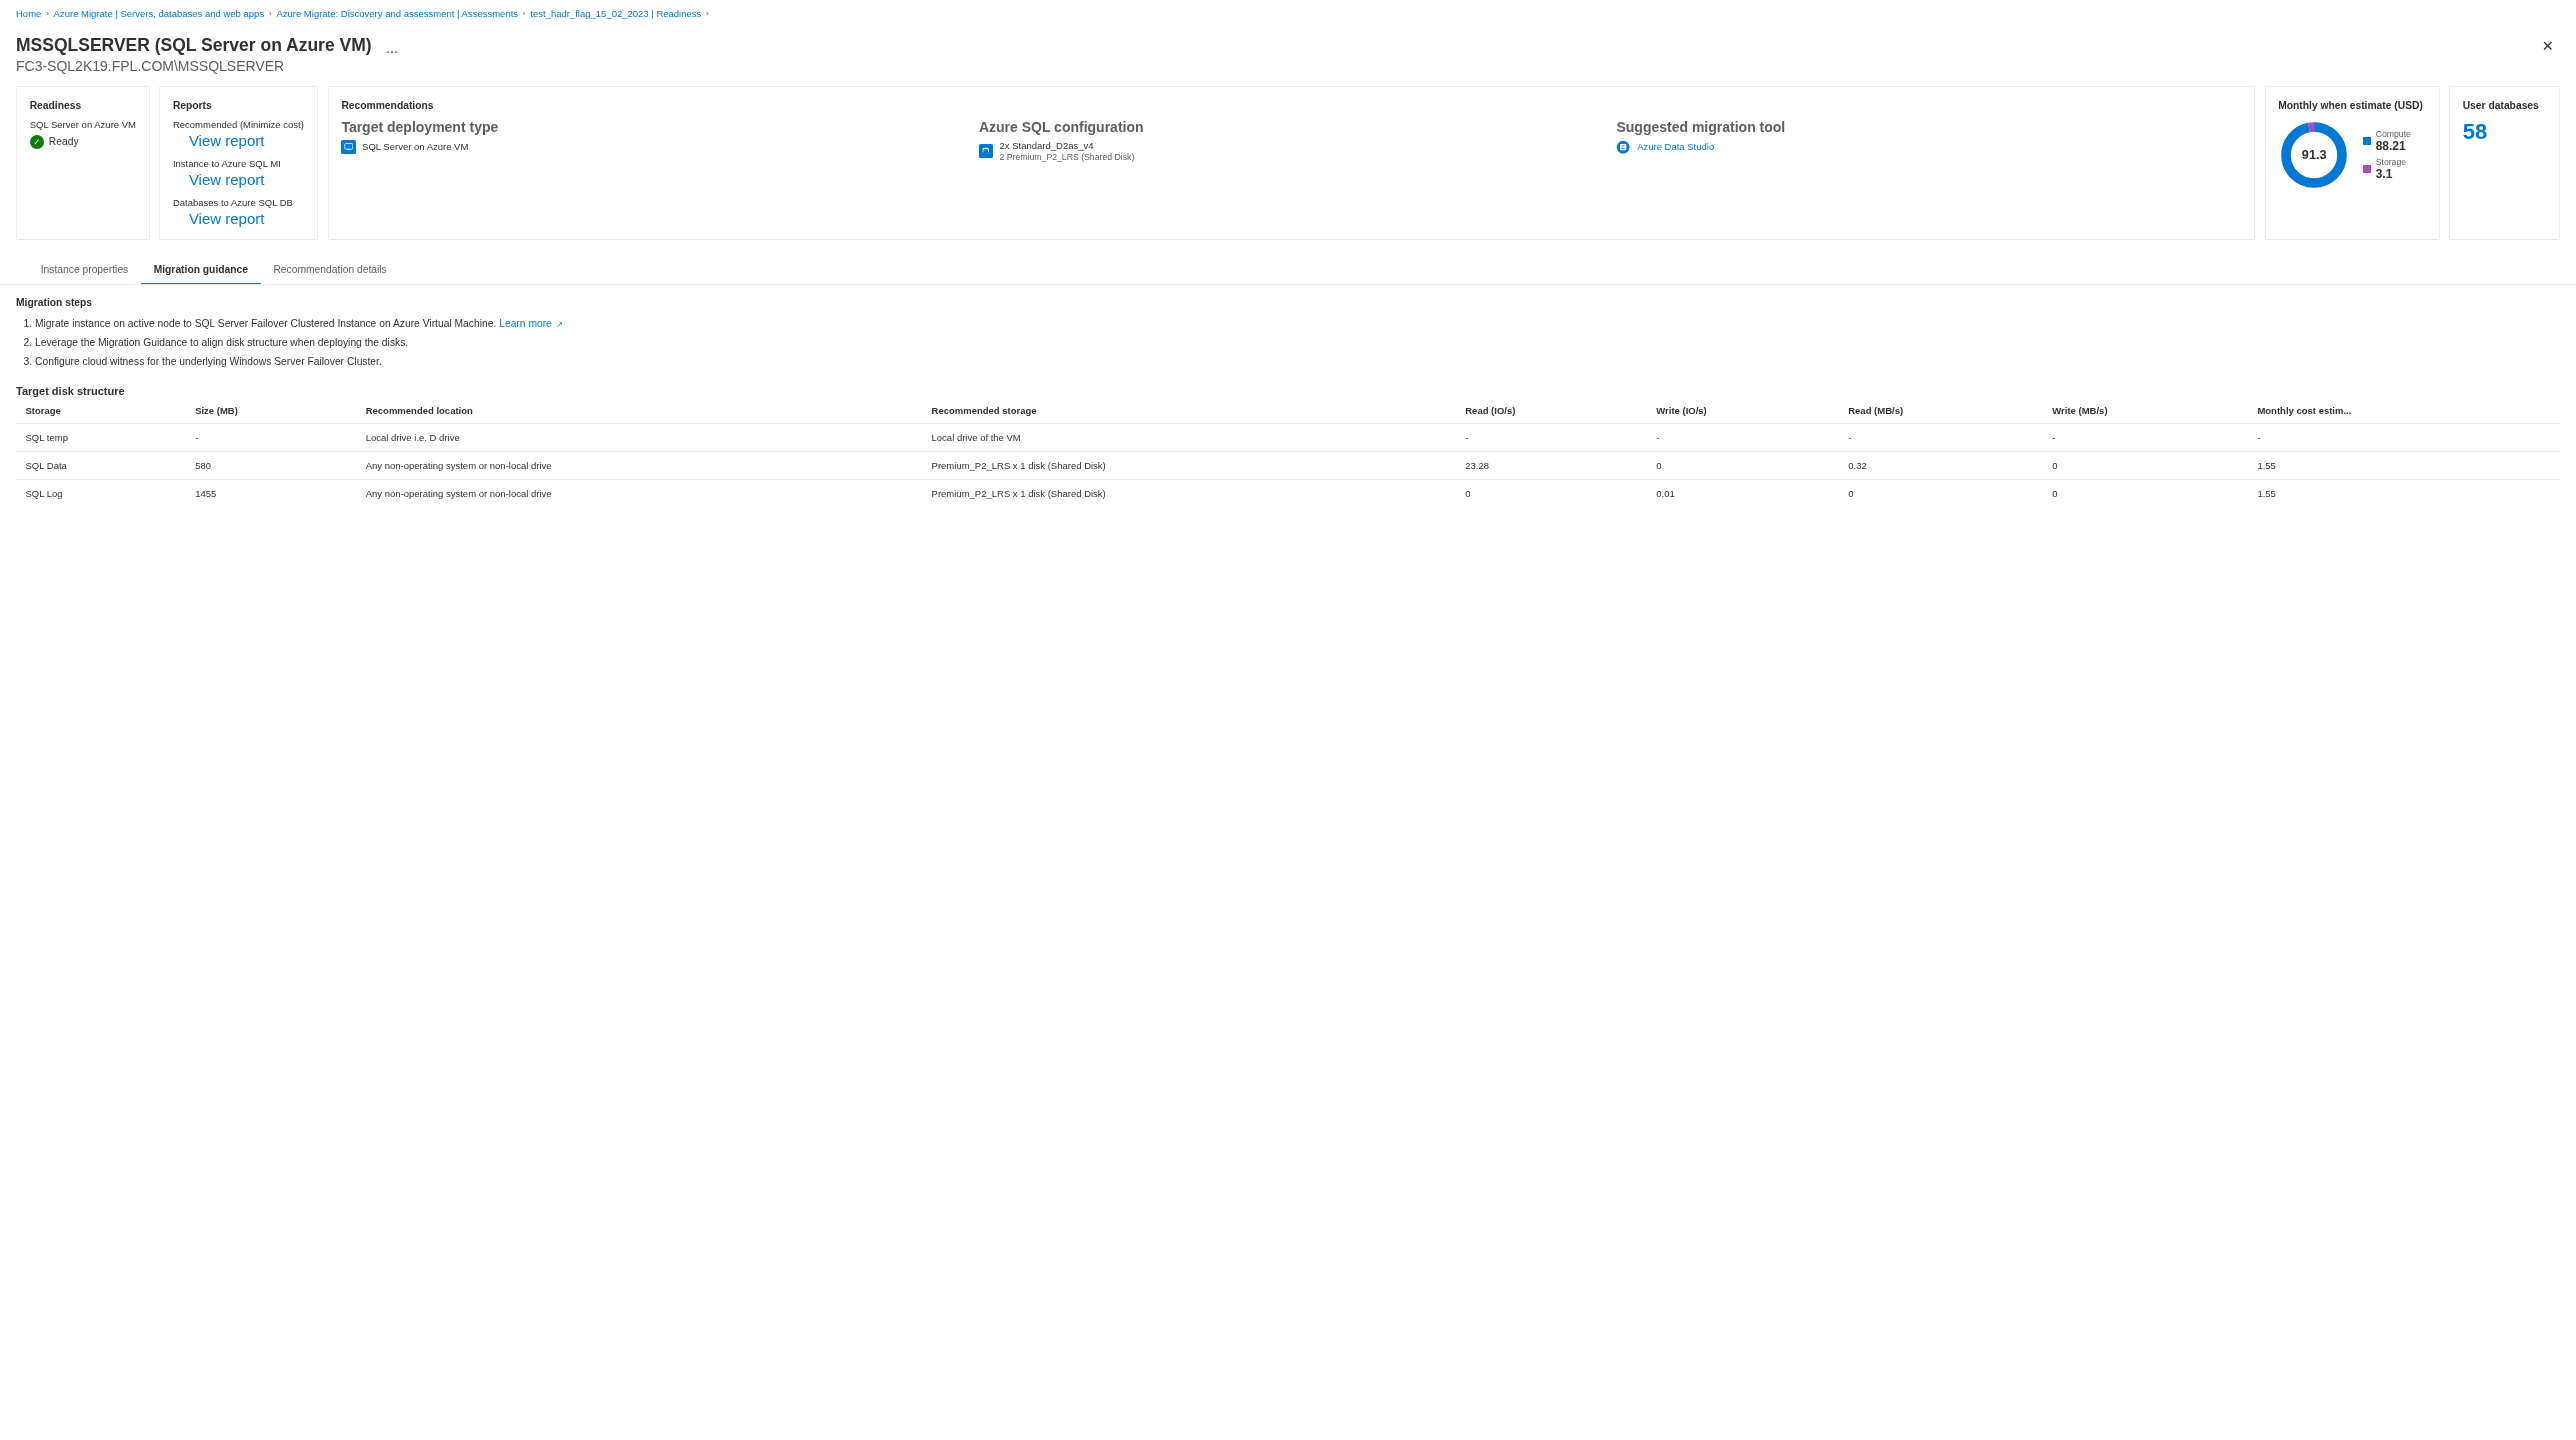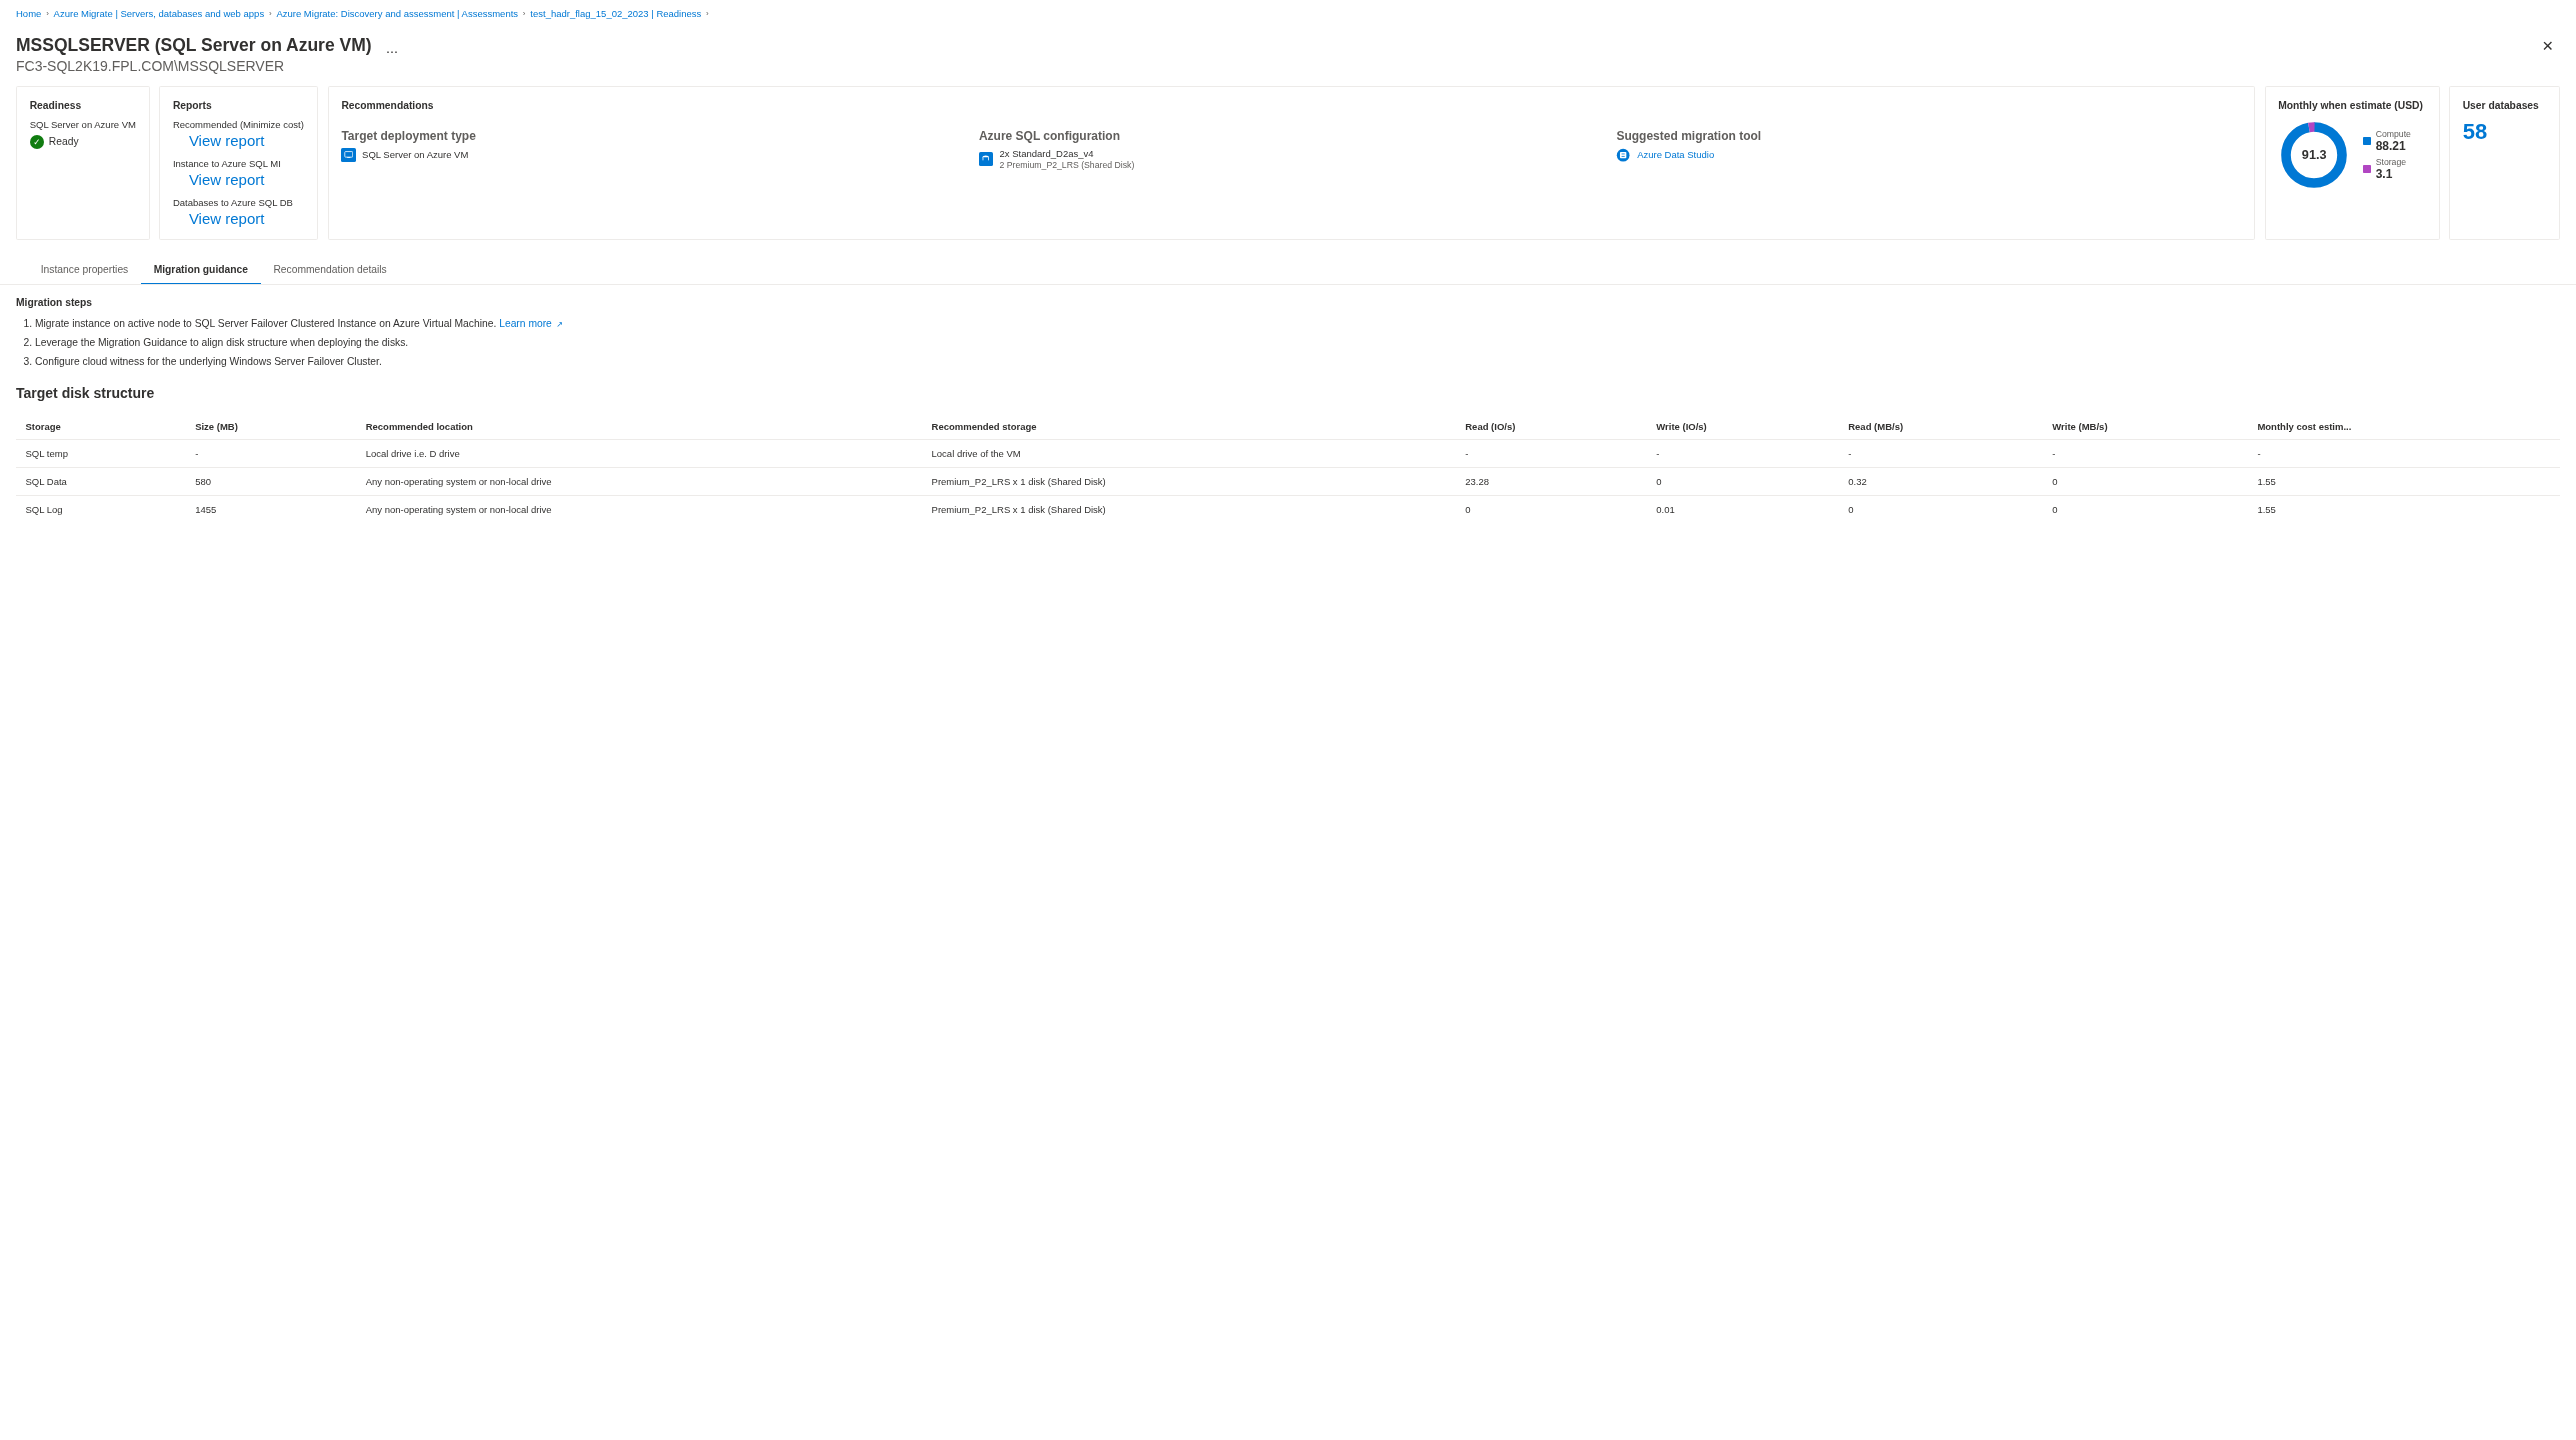--- a/index.html
+++ b/index.html
@@ -35,21 +35,21 @@
     .check-icon { width: 14.3px; height: 14.3px; border-radius: 50%; background: #107c10; display: inline-flex; align-items: center; justify-content: center; color: white; font-size: 8.7px; flex-shrink: 0; }
     
     
     .report-section { margin-bottom: 9.5px; }
     .report-section:last-child { margin-bottom: 0; }
     .report-label { font-size: 9.5px; color: #323130; margin-bottom: 1.6px; }
     .report-link { color: #0078d4; text-decoration: none; font-size: 15px; cursor: pointer; margin-left: 16px; }
     
     
     .rec-grid { display: grid; grid-template-columns: repeat(3, 1fr); gap: 12.7px; }
-    .rec-col-title { font-size: 12px; color: #605e5c; font-weight: 600; margin-bottom: 4.8px; margin-top: 10px; }
+    .rec-col-title { font-size: 14px; color: #605e5c; font-weight: 600; margin-bottom: 4.8px; }
     .rec-value { font-size: 9.5px; color: #323130; }
     .rec-icon { display: inline-flex; align-items: center; gap: 3.2px; }
     .tool-link { color: #0078d4; text-decoration: none; font-size: 9.5px; display: flex; align-items: center; gap: 3.2px; }
     
     
     .cost-container { display: flex; align-items: center; gap: 12.7px; }
     .donut-wrapper { position: relative; width: 72px; height: 72px; }
     .donut-center { position: absolute; top: 50%; left: 50%; transform: translate(-50%, -50%); font-size: 12.7px; font-weight: 700; color: #323130; }
     .cost-legend { display: flex; flex-direction: column; gap: 4.8px; }
     .legend-item { display: flex; align-items: center; gap: 4.8px; }
@@ -70,21 +70,21 @@
     
     .section-title { font-size: 10.3px; font-weight: 600; color: #323130; margin-bottom: 8px; }
     
     .migration-steps { margin-bottom: 16px; }
     .steps-list { list-style: decimal; margin-left: 19px; }
     .steps-list li { font-size: 10.3px; color: #323130; margin-bottom: 3.2px; line-height: 1.5; }
     .steps-list a { color: #0078d4; text-decoration: none; }
     .external-icon { font-size: 8px; margin-left: 1.6px; }
     
     
-    .table-section-title { font-size: 14px; font-weight: 600; margin-bottom: 14px; }
+    .table-section-title { font-size: 11px; font-weight: 600; margin-bottom: 2px; }
     table { width: 100%; border-collapse: collapse; }
     thead th { text-align: left; font-size: 9.5px; font-weight: 600; color: #323130; padding: 6.4px 9.5px; border-bottom: 0.8px solid #edebe9; }
     tbody td { font-size: 9.5px; color: #323130; padding: 8px 9.5px; border-bottom: 0.8px solid #edebe9; vertical-align: top; }
     tbody tr:last-child td { border-bottom: none; }
     
     
     .donut-svg { transform: rotate(-90deg); }
   </style>
 </head>
 <body>

